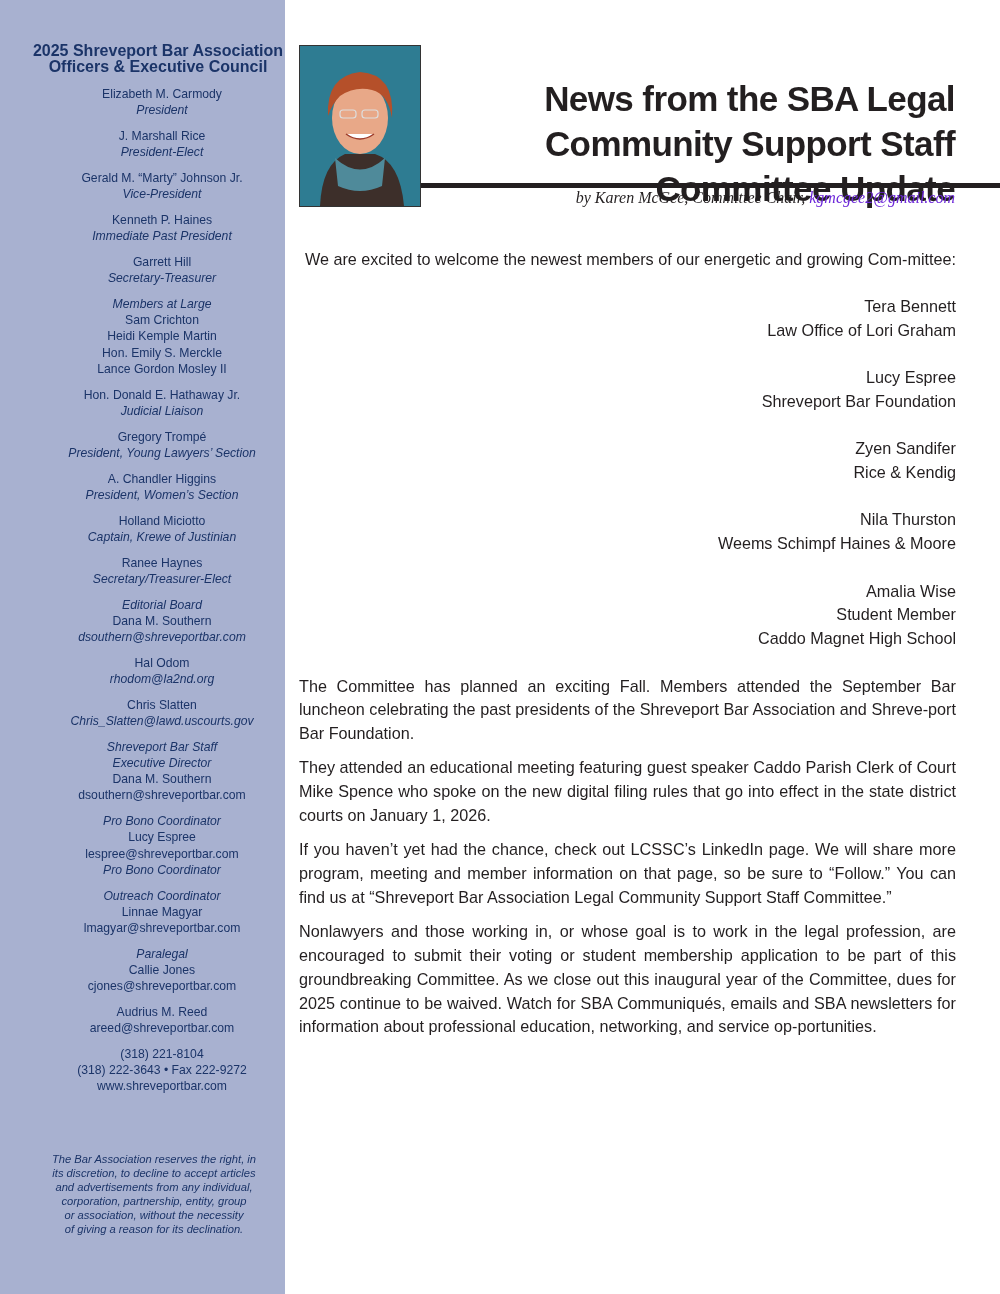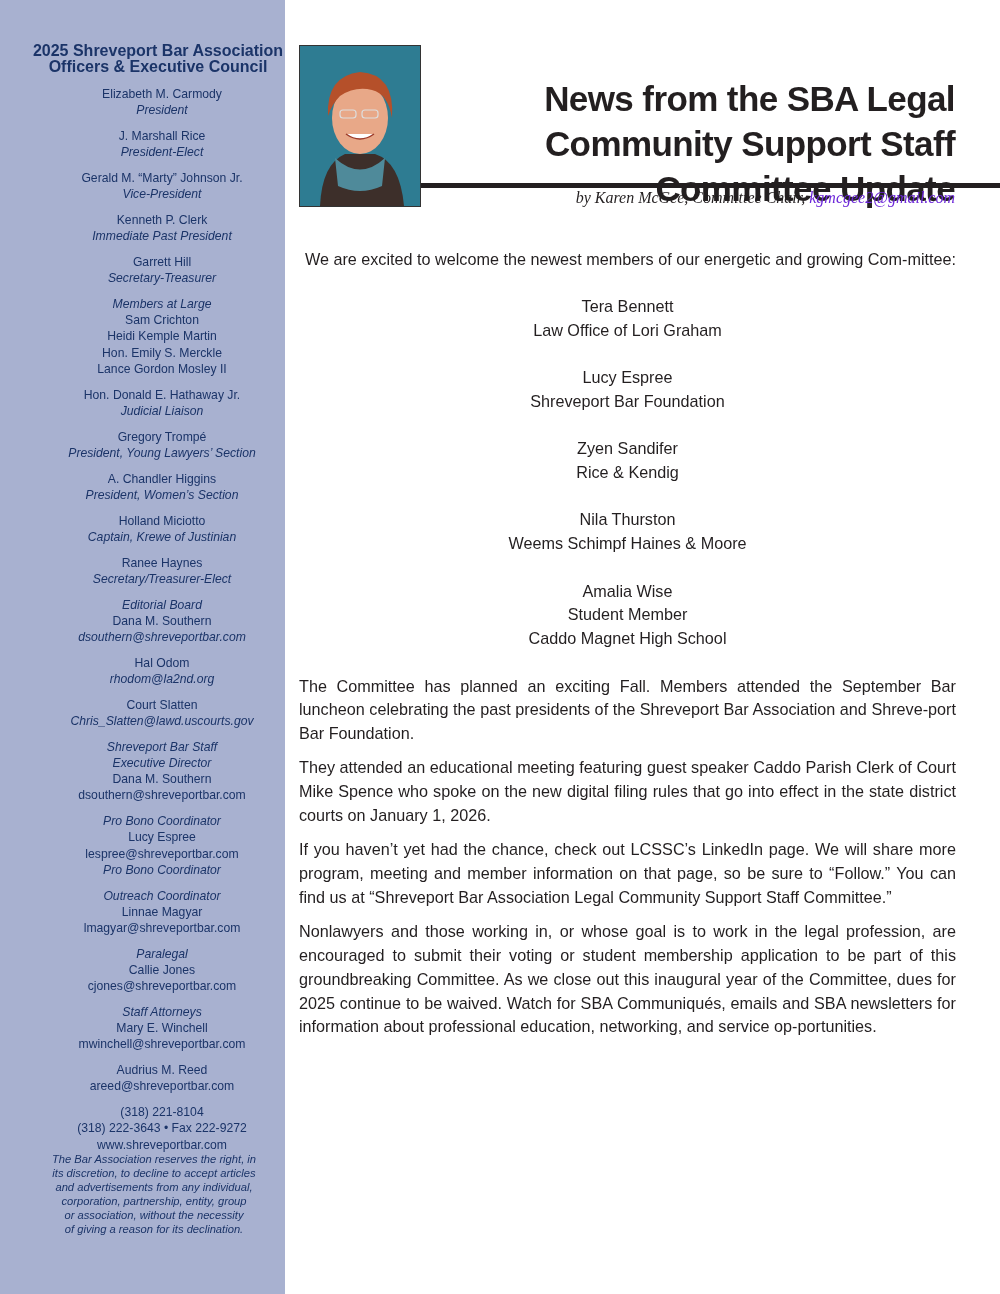--- a/index.html
+++ b/index.html
@@ -12,21 +12,21 @@
   .sb-list .it { font-style:italic; }
   .sb-note { position:absolute; top:1152px; left:0; width:308px; font-style:italic; font-size:11.2px; line-height:14.1px; }
   .photo { position:absolute; left:299px; top:45px; width:120px; height:160px; border:1.5px solid #333; background:#2f7f94; overflow:hidden; }
   .rule { position:absolute; left:421px; top:183px; width:579px; height:5px; background:#231f20; }
   .title { position:absolute; right:45px; top:40px; text-align:right; font-weight:bold; font-size:35px; line-height:45px; color:#231f20; letter-spacing:-0.6px;margin-top:36px; }
   .byline { position:absolute; right:45px; top:189px; font-family:"Liberation Serif", serif; font-style:italic; font-size:16px; color:#231f20; }
   .byline .em { color:#6d28d9; }
   .body { position:absolute; left:299px; top:248px; width:657px; font-size:16.2px; line-height:23.8px; color:#231f20; }
   .body p { margin:0 0 10.5px 0; text-align:justify; }
   .body .intro { margin-bottom:23px; text-align:right; }
-  .body .mem { margin-bottom:23.6px; text-align:center; }
+  .body .mem { margin-bottom:23.6px; text-align:right; }
 </style>
 </head>
 <body>
 
 <div class="sidebar">
   <div class="sb-title">
     <div>2025 Shreveport Bar Association</div>
     <div>Officers &amp; Executive Council</div>
   </div>
   <div class="sb-list" id="sb-list">
@@ -36,21 +36,21 @@
       </div>
       <div class="grp">
         <div>J. Marshall Rice</div>
         <div class="it">President-Elect</div>
       </div>
       <div class="grp">
         <div>Gerald M. “Marty” Johnson Jr.</div>
         <div class="it">Vice-President</div>
       </div>
       <div class="grp">
-        <div>Kenneth P. Clerk</div>
+        <div>Kenneth P. Haines</div>
         <div class="it">Immediate Past President</div>
       </div>
       <div class="grp">
         <div>Garrett Hill</div>
         <div class="it">Secretary-Treasurer</div>
       </div>
       <div class="grp">
         <div class="it">Members at Large</div>
         <div>Sam Crichton</div>
         <div>Heidi Kemple Martin</div>
@@ -80,21 +80,21 @@
       <div class="grp">
         <div class="it">Editorial Board</div>
         <div>Dana M. Southern</div>
         <div class="it">dsouthern@shreveportbar.com</div>
       </div>
       <div class="grp">
         <div>Hal Odom</div>
         <div class="it">rhodom@la2nd.org</div>
       </div>
       <div class="grp">
-        <div>Court Slatten</div>
+        <div>Chris Slatten</div>
         <div class="it">Chris_Slatten@lawd.uscourts.gov</div>
       </div>
       <div class="grp">
         <div class="it">Shreveport Bar Staff</div>
         <div class="it">Executive Director</div>
         <div>Dana M. Southern</div>
         <div>dsouthern@shreveportbar.com</div>
       </div>
       <div class="grp">
         <div class="it">Pro Bono Coordinator</div>
@@ -104,25 +104,20 @@
       </div>
       <div class="grp">
         <div class="it">Outreach Coordinator</div>
         <div>Linnae Magyar</div>
         <div>lmagyar@shreveportbar.com</div>
       </div>
       <div class="grp">
         <div class="it">Paralegal</div>
         <div>Callie Jones</div>
         <div>cjones@shreveportbar.com</div>
-      </div>
-      <div class="grp">
-        <div class="it">Staff Attorneys</div>
-        <div>Mary E. Winchell</div>
-        <div>mwinchell@shreveportbar.com</div>
       </div>
       <div class="grp">
         <div>Audrius M. Reed</div>
         <div>areed@shreveportbar.com</div>
       </div>
       <div class="grp">
         <div>(318) 221-8104</div>
         <div>(318) 222-3643 • Fax 222-9272</div>
         <div>www.shreveportbar.com</div>
       </div>

